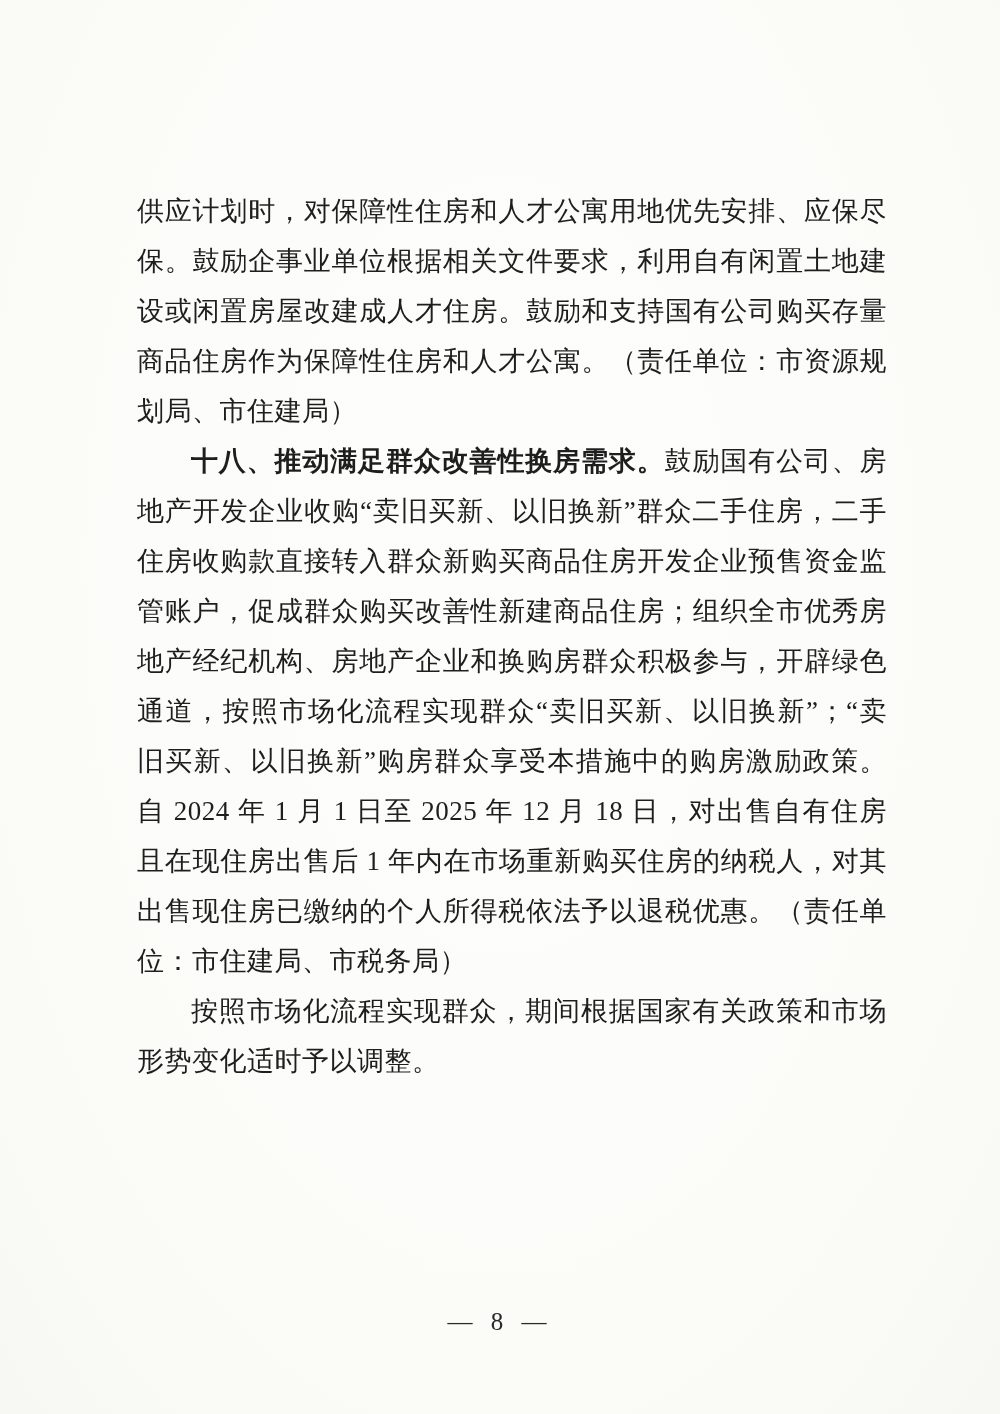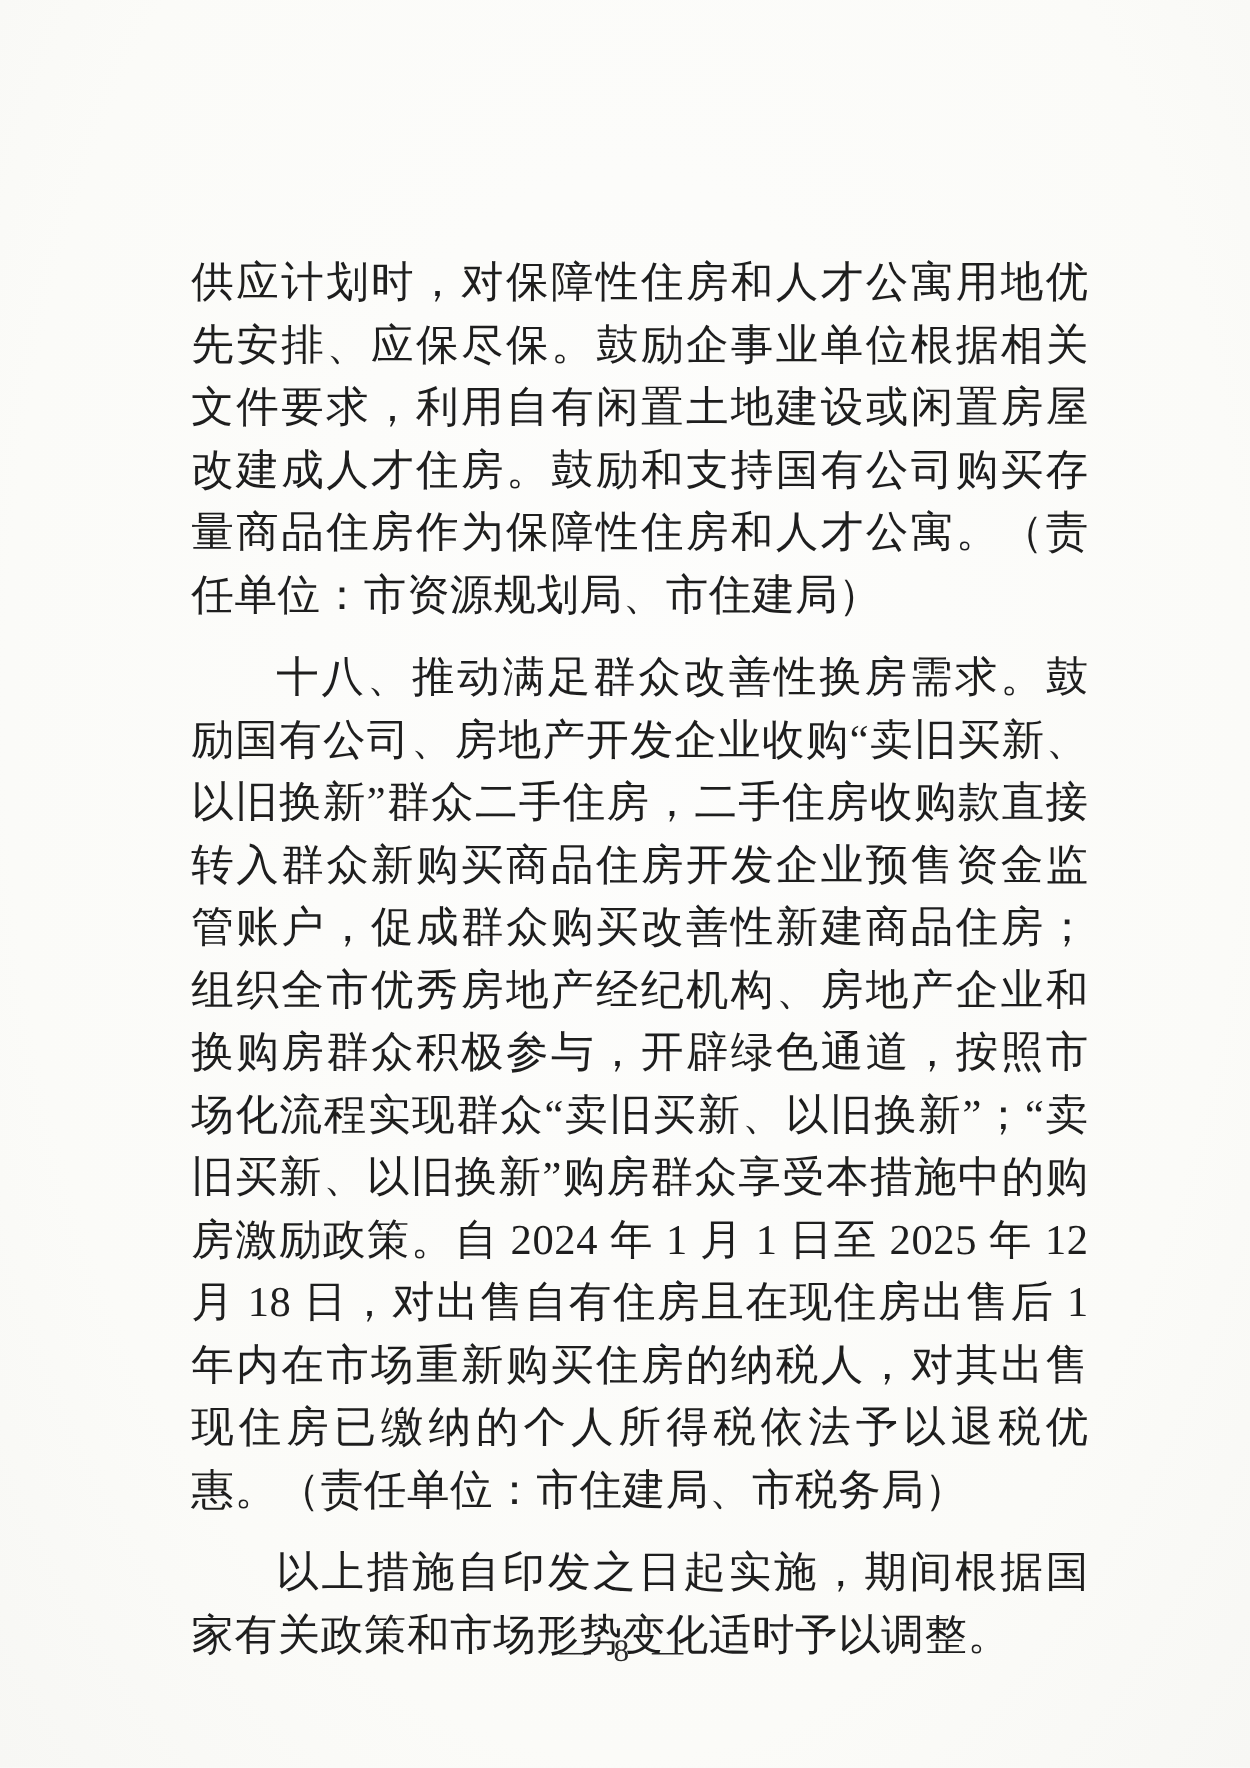--- a/index.html
+++ b/index.html
@@ -22,48 +22,48 @@
     color: #1e1e1e;
     overflow: hidden;
   }
   .content {
     position: absolute;
     left: 137px;
     top: 186px;
     width: 750px;
   }
   p.para {
-    margin: 16px;
-    font-size: 34px;
+    margin: 0;
+    font-size: 27px;
     line-height: 50px;
     text-align: justify;
     text-justify: inter-ideograph;
     letter-spacing: 0.5px;
     color: #1e1e1e;
   }
   p.para.indent {
     text-indent: 2em;
   }
   .bold-lead {
-    font-weight: normal;
+    font-weight: bold;
   }
   .footer {
     position: absolute;
     left: 0;
     width: 1000px;
     top: 1308px;
     text-align: center;
     font-size: 25px;
     color: #2a2a2a;
     letter-spacing: 6px;
   }
 </style>
 </head>
 <body>
 
 <div class="page">
   <div class="content">
     <p class="para">供应计划时，对保障性住房和人才公寓用地优先安排、应保尽保。鼓励企事业单位根据相关文件要求，利用自有闲置土地建设或闲置房屋改建成人才住房。鼓励和支持国有公司购买存量商品住房作为保障性住房和人才公寓。（责任单位：市资源规划局、市住建局）</p>
     <p class="para indent"><span class="bold-lead">十八、推动满足群众改善性换房需求。</span><span>鼓励国有公司、房地产开发企业收购“卖旧买新、以旧换新”群众二手住房，二手住房收购款直接转入群众新购买商品住房开发企业预售资金监管账户，促成群众购买改善性新建商品住房；组织全市优秀房地产经纪机构、房地产企业和换购房群众积极参与，开辟绿色通道，按照市场化流程实现群众“卖旧买新、以旧换新”；“卖旧买新、以旧换新”购房群众享受本措施中的购房激励政策。自 2024 年 1 月 1 日至 2025 年 12 月 18 日，对出售自有住房且在现住房出售后 1 年内在市场重新购买住房的纳税人，对其出售现住房已缴纳的个人所得税依法予以退税优惠。（责任单位：市住建局、市税务局）</span></p>
-    <p class="para indent">以上措施自印发之日起实施，期间根据国家有关政策和市场形势变化适时予以调整。</p>
+    <p class="para indent">按照市场化流程实现群众，期间根据国家有关政策和市场形势变化适时予以调整。</p>
   </div>
   <div class="footer">— 8 —</div>
 </div>
 
 </body></html>

